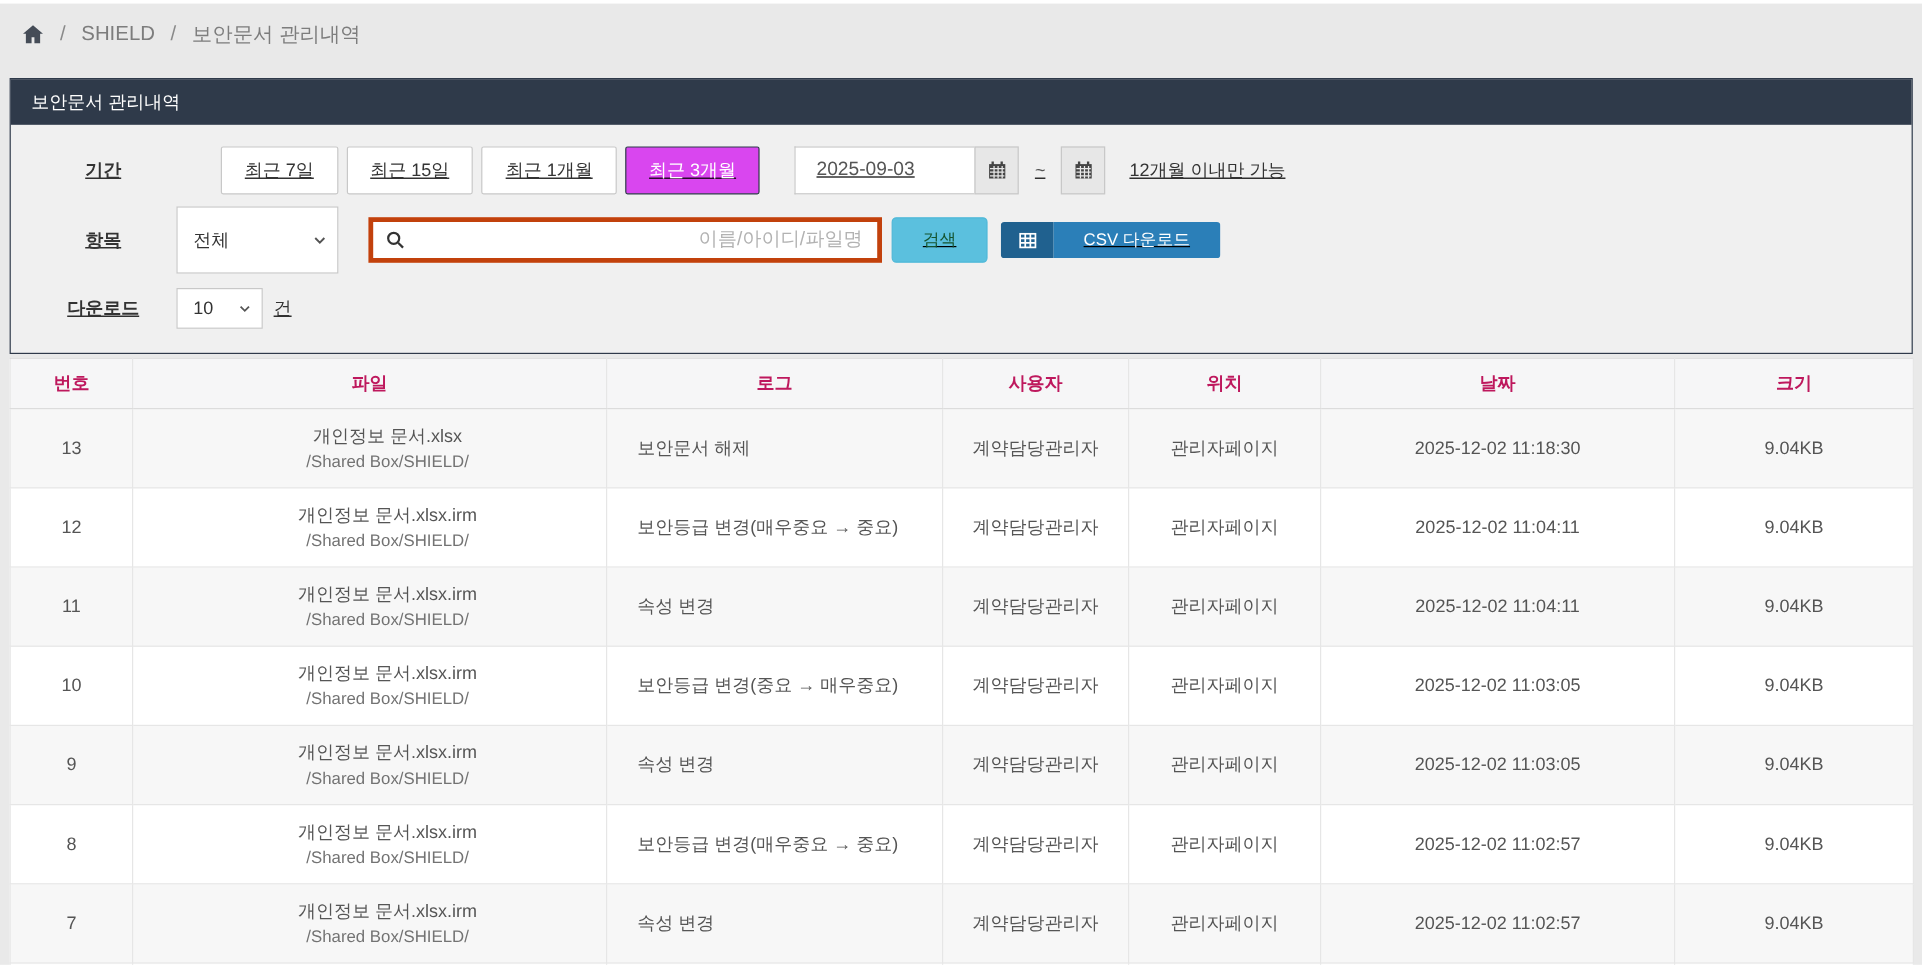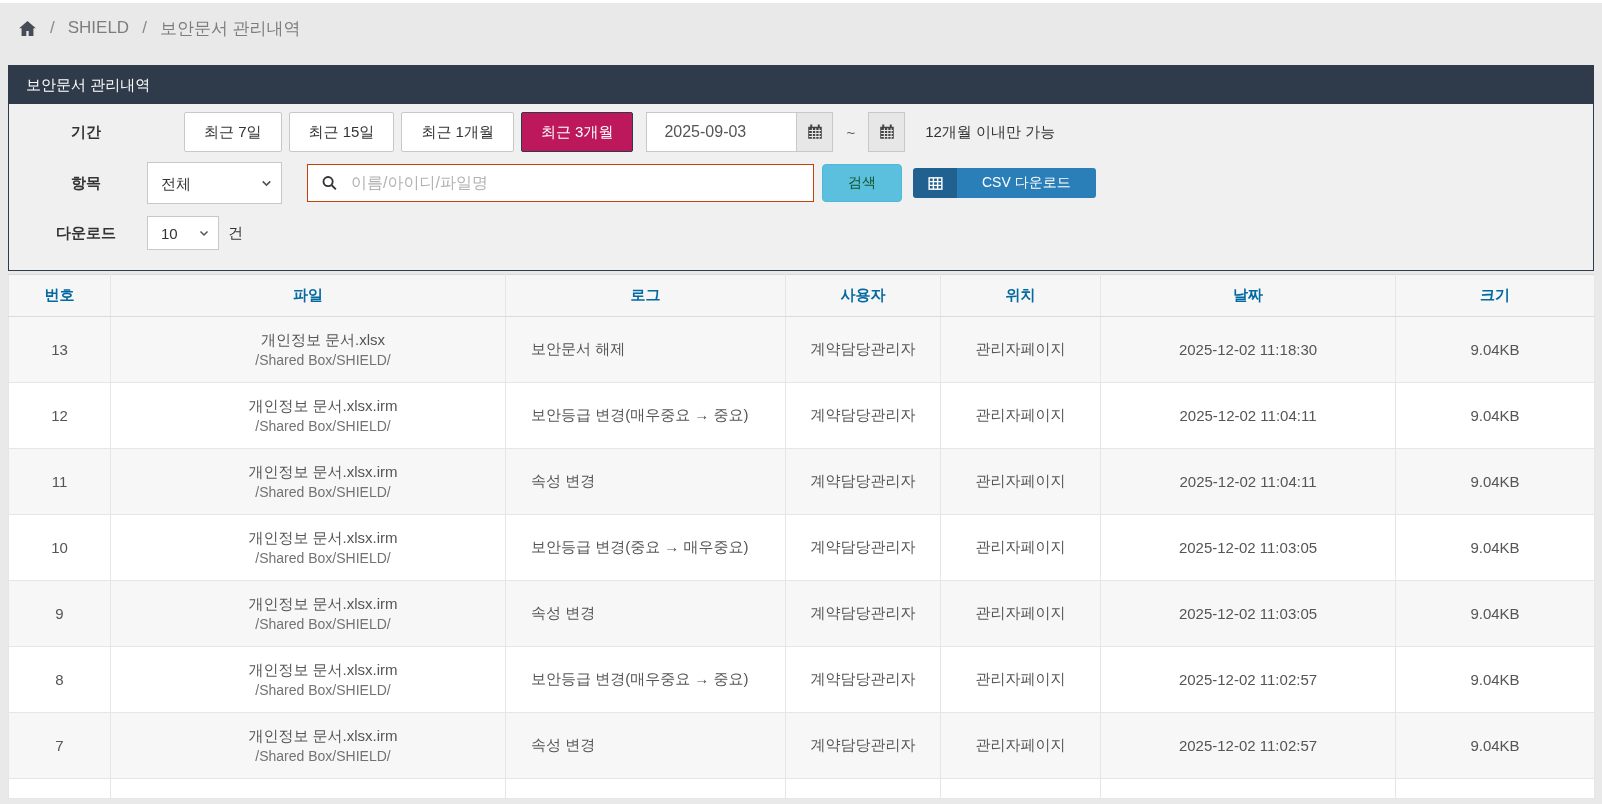--- a/index.html
+++ b/index.html
@@ -12,69 +12,69 @@
   .breadcrumb{height:50px;display:flex;align-items:center;padding-left:18px;gap:13px;
     color:#7d7d7d;font-size:17px;}
   .breadcrumb .sep{color:#8a8a8a;}
   .crumb{color:#7d7d7d;text-decoration:none;cursor:pointer;}
   .home-ic{display:flex;align-items:center;cursor:pointer;}
 
   
   .panel{margin:12px 8px 0;border:1px solid #2f3a4a;background:#f0f0f0;}
   .panel-header{background:#2f3a4a;color:#ffffff;height:38px;display:flex;align-items:center;
     padding:0 17px;font-size:15px;}
-  .panel-body{padding:8px 16px 20px;}
+  .panel-body{padding:18px 16px 20px;text-decoration:underline;}
 
   .frow{display:flex;align-items:center;}
   .frow + .frow{margin-top:10px;}
   .flabel{flex:0 0 122px;text-align:center;font-size:15px;font-weight:bold;color:#333;}
 
   
   .pbtns{display:flex;margin-left:37px;}
   .pbtn{height:40px;padding:0 19px;background:#fff;border:1px solid #c8c8c8;border-radius:2px;
     font-size:15px;color:#333;margin-right:7px;cursor:pointer;font-family:inherit;}
-  .pbtn.selected{background:#be185d;border-color:#2f3a4a;color:#fff;}
-
-  
-  .dgroup{display:flex;margin-left:6px;}
+  .pbtn.selected{background:#d946ef;border-color:#2f3a4a;color:#fff;}
+
+  
+  .dgroup{display:flex;margin-left:22px;}
   .dinput{width:150px;height:40px;border:1px solid #c8c8c8;border-right:none;background:#fff;
     padding:0 8px 0 17px;font-size:16px;color:#555;font-family:inherit;}
   .daddon{width:37px;height:40px;background:#e7e7e7;border:1px solid #c8c8c8;display:flex;
     align-items:center;justify-content:center;cursor:pointer;}
   .tilde{margin:0 13px;font-size:15px;color:#555;}
   .note{margin-left:20px;font-size:15px;color:#333;}
 
   
   .selwrap{position:relative;display:inline-block;}
   .selwrap select{appearance:none;-webkit-appearance:none;border:1px solid #c8c8c8;background:#fff;
-    font-size:15px;color:#333;padding:0 30px 0 13px;height:42px;font-family:inherit;cursor:pointer;width:100%;}
+    font-size:15px;color:#333;padding:0 30px 0 13px;height:56px;font-family:inherit;cursor:pointer;width:100%;}
   .selwrap .chev{position:absolute;right:9px;top:50%;transform:translateY(-50%);pointer-events:none;display:flex;}
   .cat-sel{width:135px;}
   .size-sel{width:72px;}
   .size-sel select{height:34px;padding-right:26px;}
   .unit{margin-left:9px;font-size:15px;color:#333;}
 
   
   .searchwrap{position:relative;margin-left:25px;}
-  .searchinput{width:507px;height:38px;border:1px solid #c2410c;background:#fff;
-    padding:0 12px 0 43px;font-size:16px;color:#333;font-family:inherit;}
+  .searchinput{width:428px;height:38px;border:4px solid #c2410c;background:#fff;
+    padding:0 12px 0 43px;font-size:16px;color:#333;font-family:inherit;text-align:right;}
   .searchinput::placeholder{color:#b2b2b2;}
   .search-ic{position:absolute;left:14px;top:50%;transform:translateY(-50%);display:flex;}
 
   .btn-search{margin-left:8px;width:80px;height:38px;background:#5bc0de;border:1px solid #4fb8d8;
     border-radius:4px;color:#14532d;font-size:14px;cursor:pointer;font-family:inherit;}
   .btn-csv{margin-left:11px;height:30px;display:flex;align-items:stretch;border:none;background:none;
     padding:0;border-radius:3px;overflow:hidden;cursor:pointer;font-family:inherit;}
   .csv-ic{width:44px;background:#20618f;display:flex;align-items:center;justify-content:center;}
   .csv-label{background:#2b7fb8;color:#fff;font-size:14px;display:flex;align-items:center;padding:0 25px;}
 
   
   .logtable{margin:3px 8px 0;width:1586px;border-collapse:collapse;table-layout:fixed;background:#fff;}
   .logtable th,.logtable td{border:1px solid #e6e6e6;}
-  .logtable th{height:42px;background:#f6f6f7;font-size:15px;font-weight:bold;color:#0369a1;
+  .logtable th{height:42px;background:#f6f6f7;font-size:15px;font-weight:bold;color:#be185d;
     border-bottom:1px solid #dcdcdc;border-top:1px solid #d9d9d9;}
   .logtable td{height:66px;font-size:15px;color:#555;text-align:center;}
   .logtable tbody tr:nth-child(odd){background:#f7f7f7;}
   .c-file{text-align:center;padding-left:30px;}
   .fname{color:#555;font-size:15px;line-height:1.55;}
   .fpath{color:#737373;font-size:14px;line-height:1.4;}
   .c-log{text-align:left !important;padding-left:25px;}
   .partial td{height:20px;background:#fff;}
 </style>
 </head>

